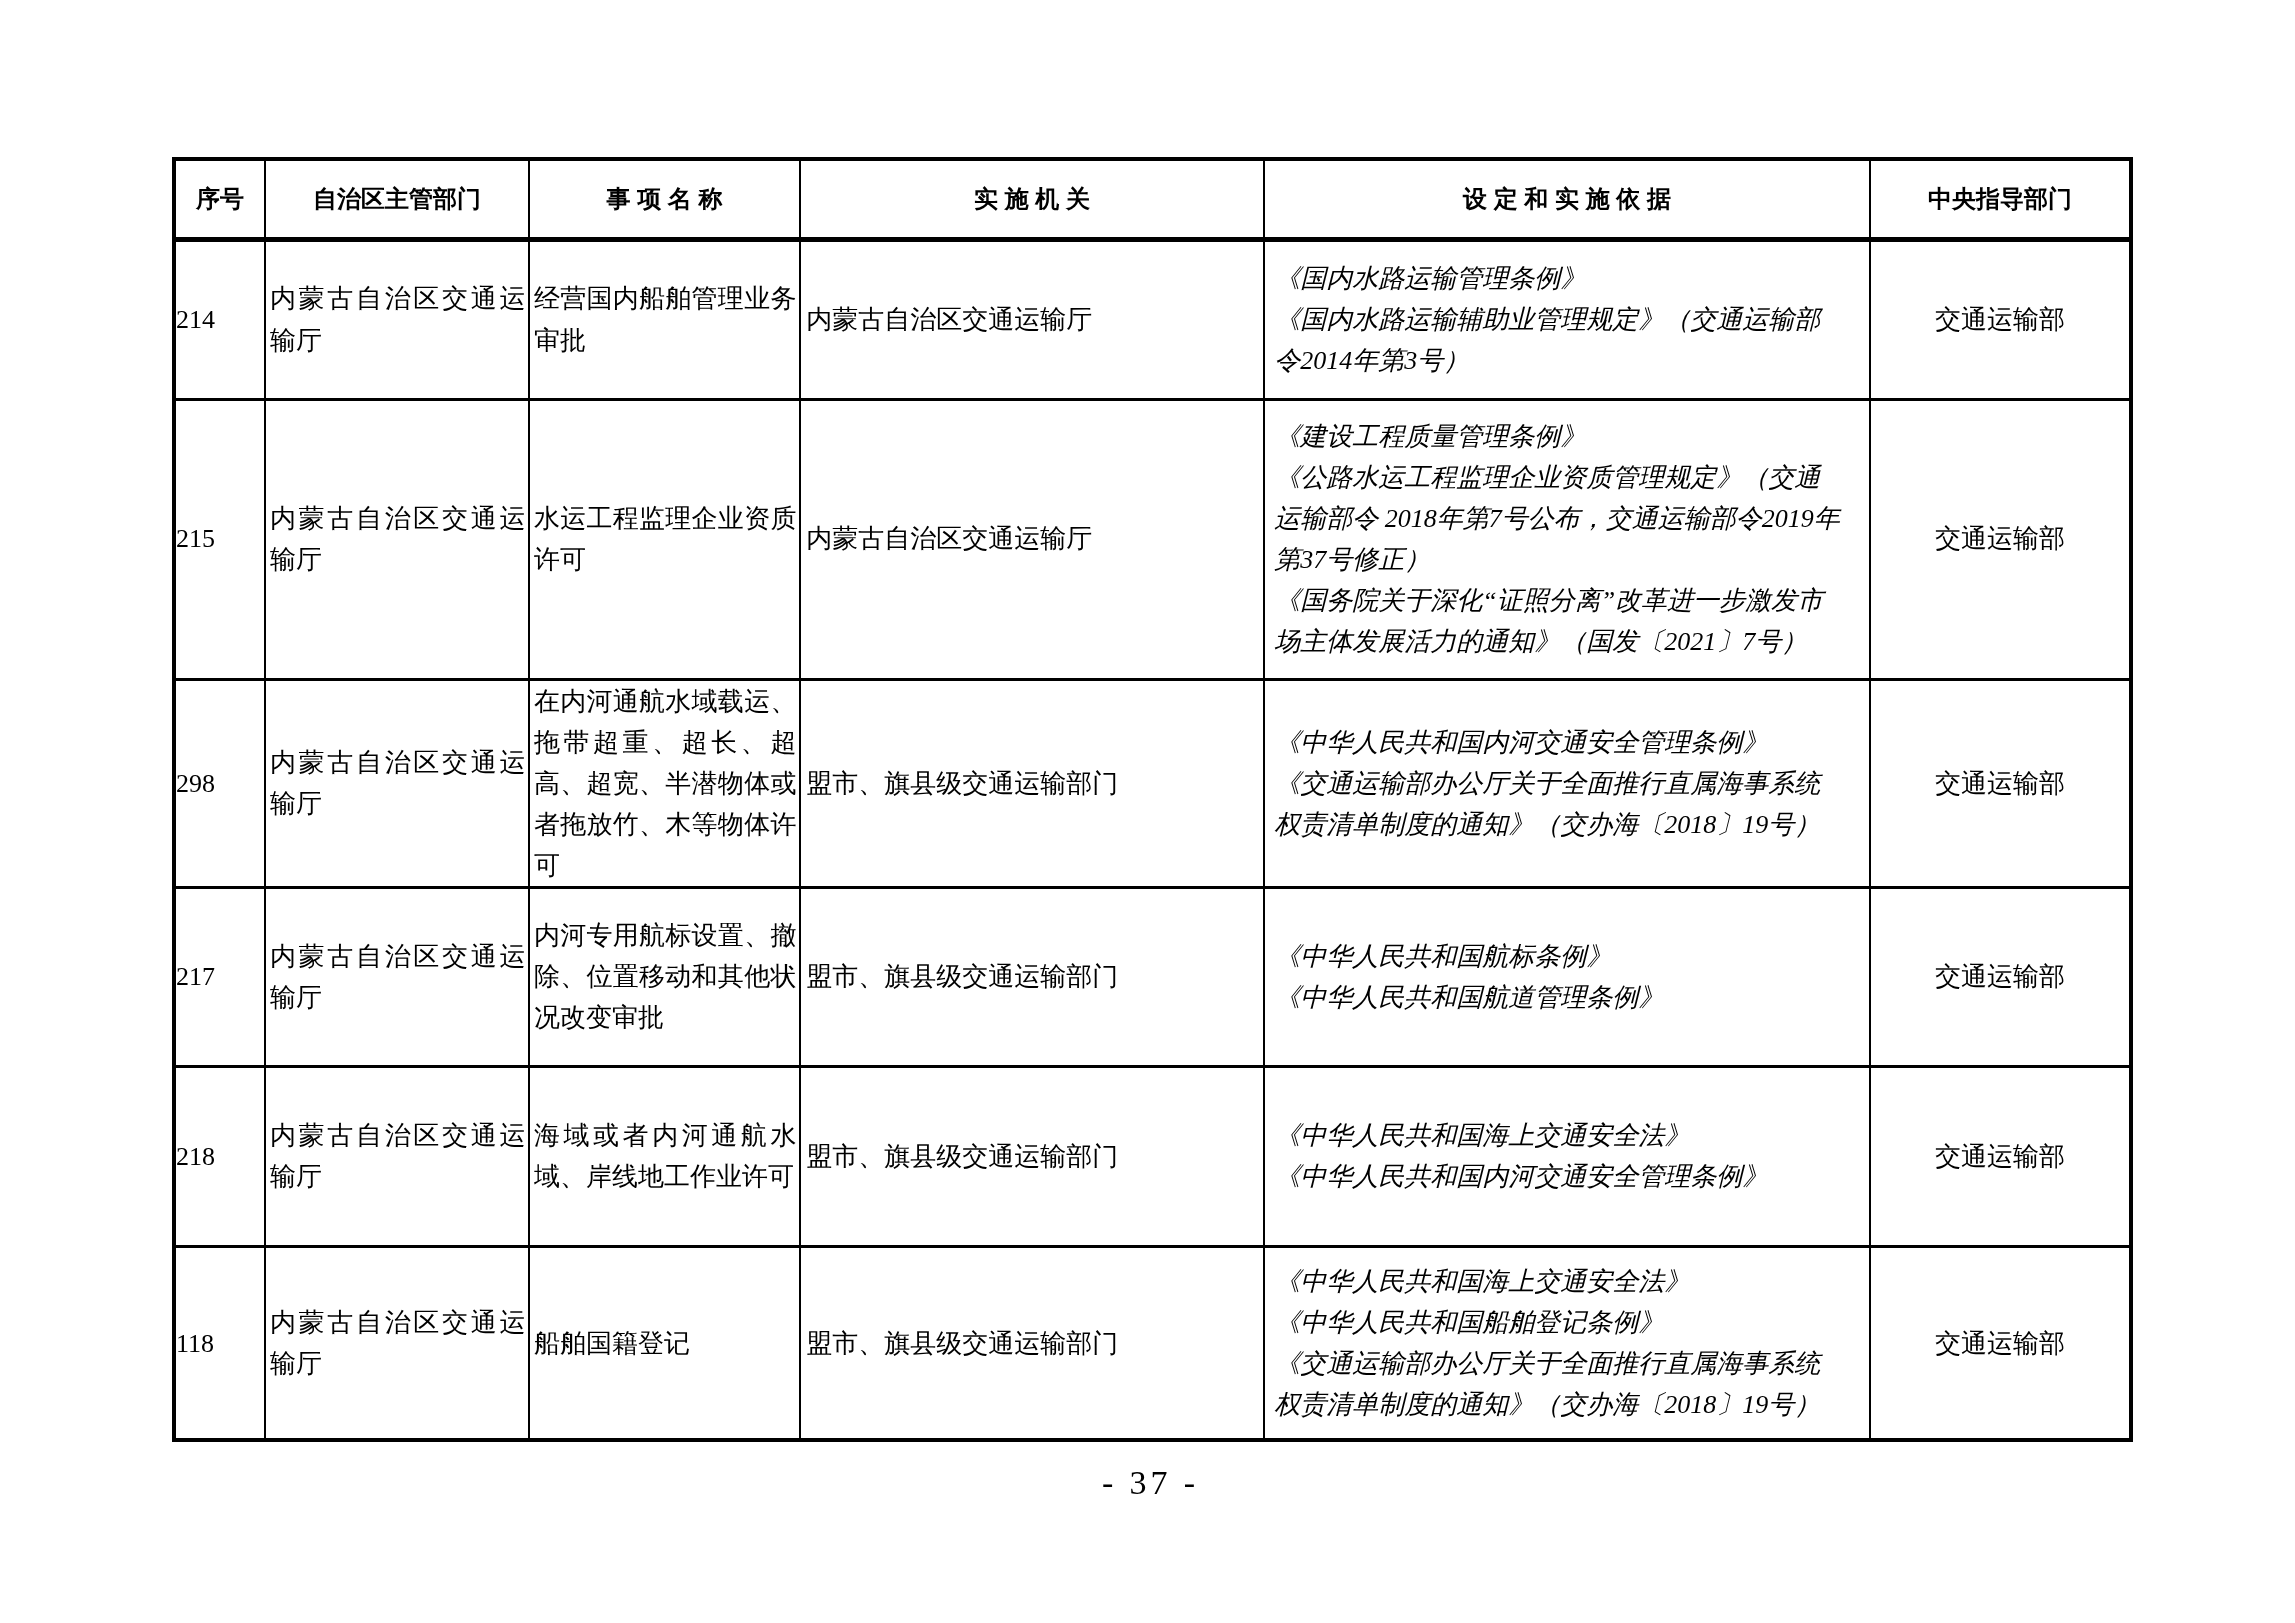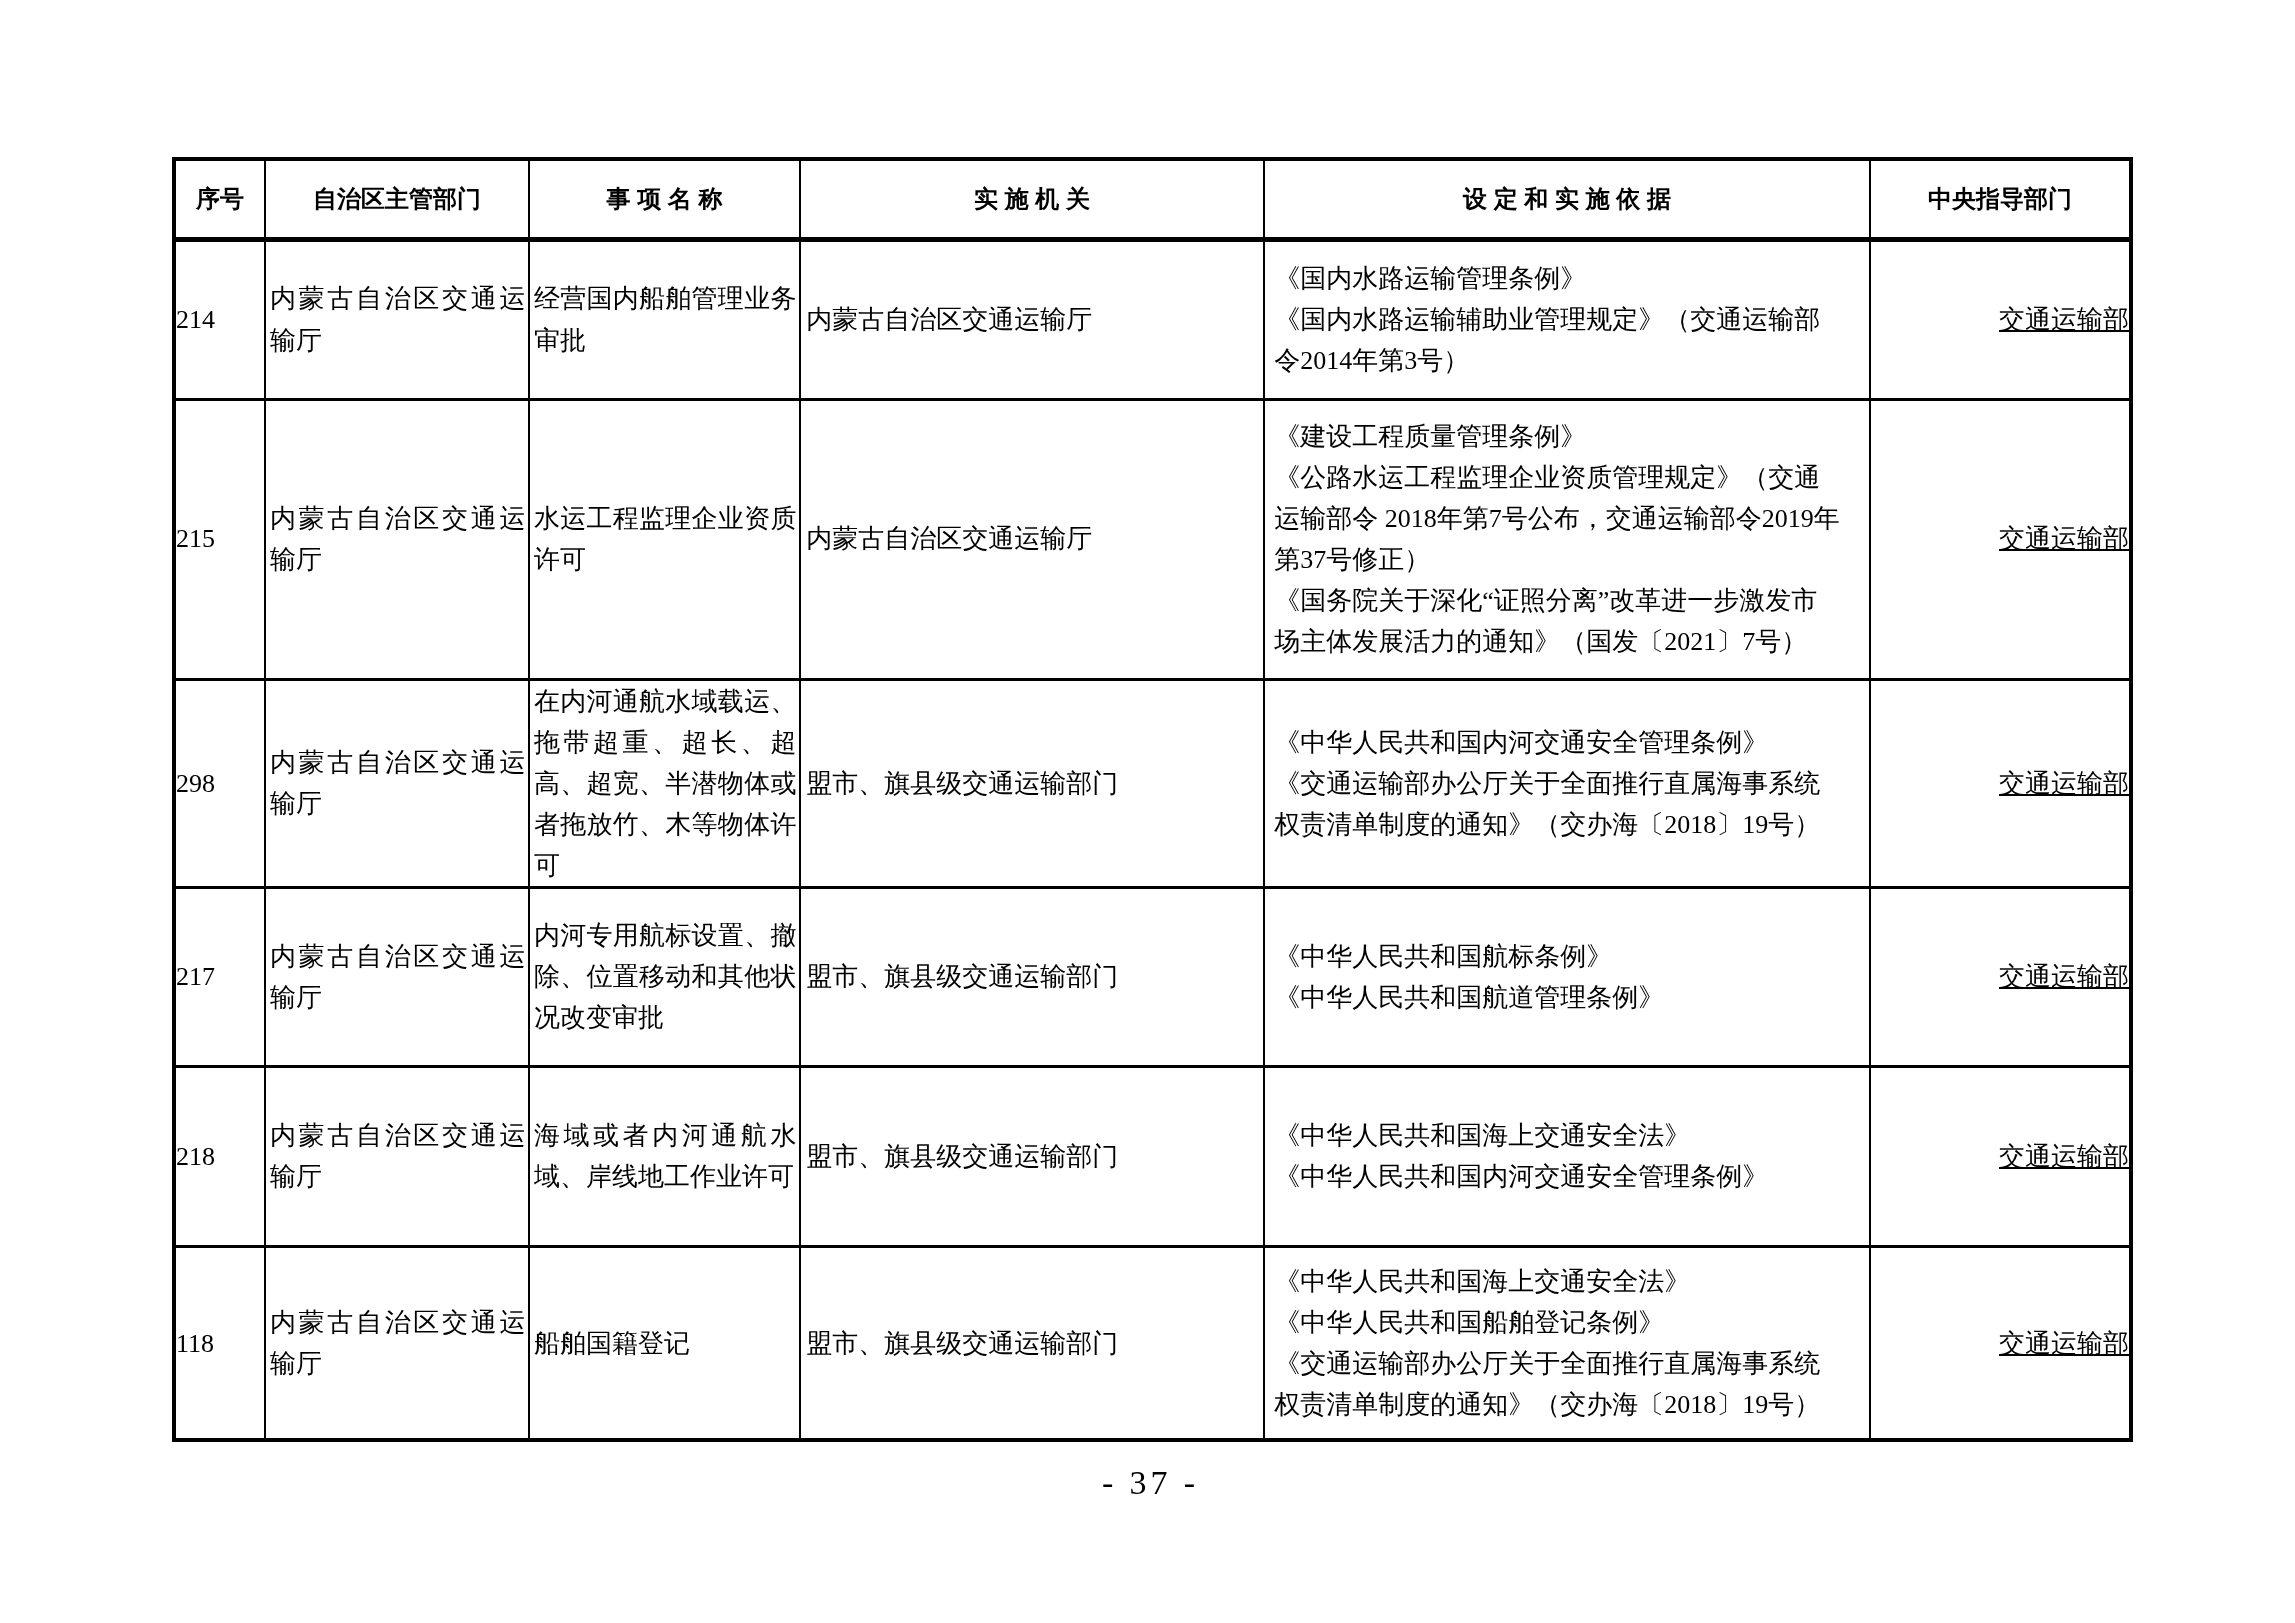--- a/index.html
+++ b/index.html
@@ -63,25 +63,25 @@
   }
   td.c-agency {
     text-align: left;
     padding-left: 5.2px;
     padding-right: 2.6px;
   }
   td.c-basis {
     text-align: left;
     white-space: pre-line;
     padding: 5.2px 27.5px 5.2px 9.2px;
+    font-style: italic;
   }
   td.c-central {
-    text-align: right;
+    text-align: center;
     padding: 0;
-    text-decoration: underline;
   }
   .footer {
     position: absolute;
     left: 172px;
     top: 1464px;
     width: 1957px;
     text-align: center;
     font-size: 34px;
     letter-spacing: 3.9px;
   }

